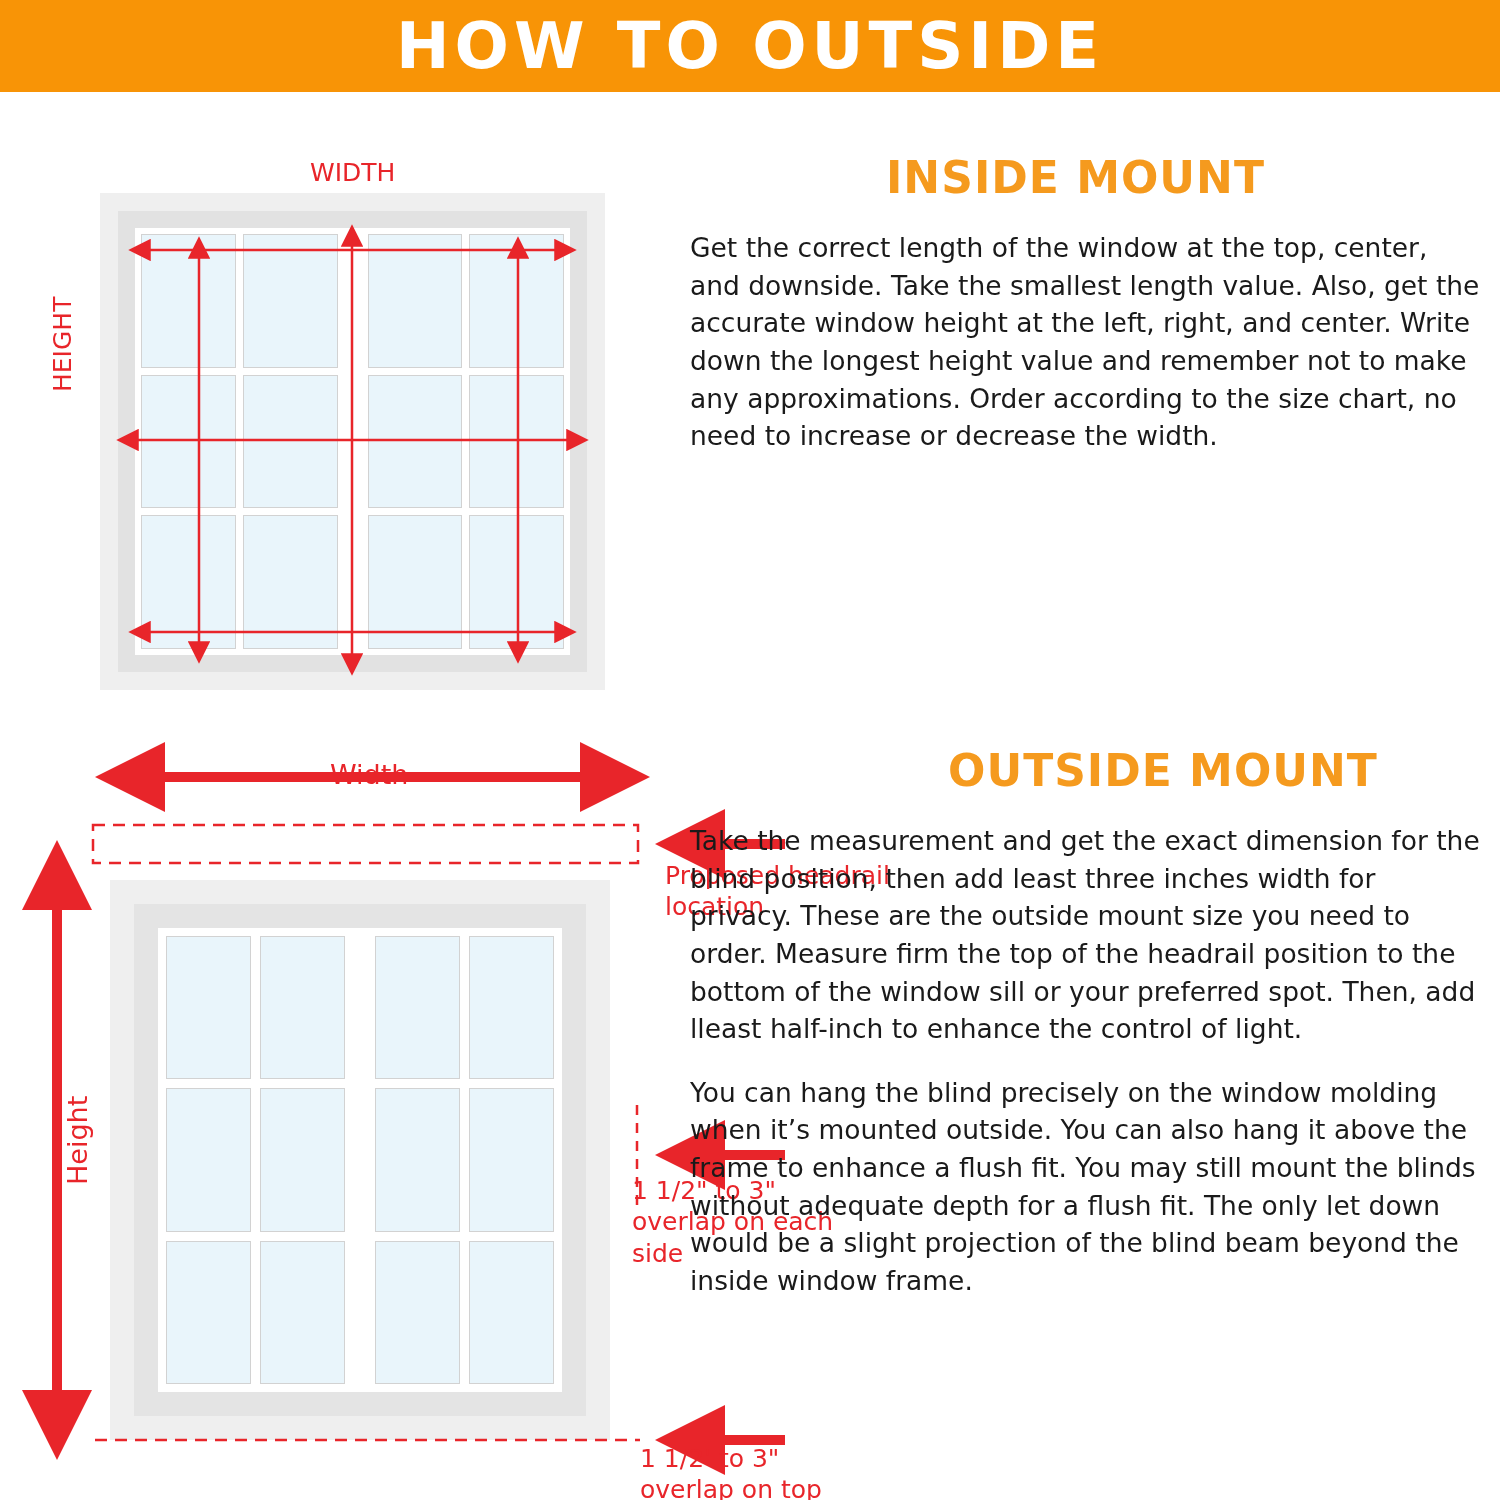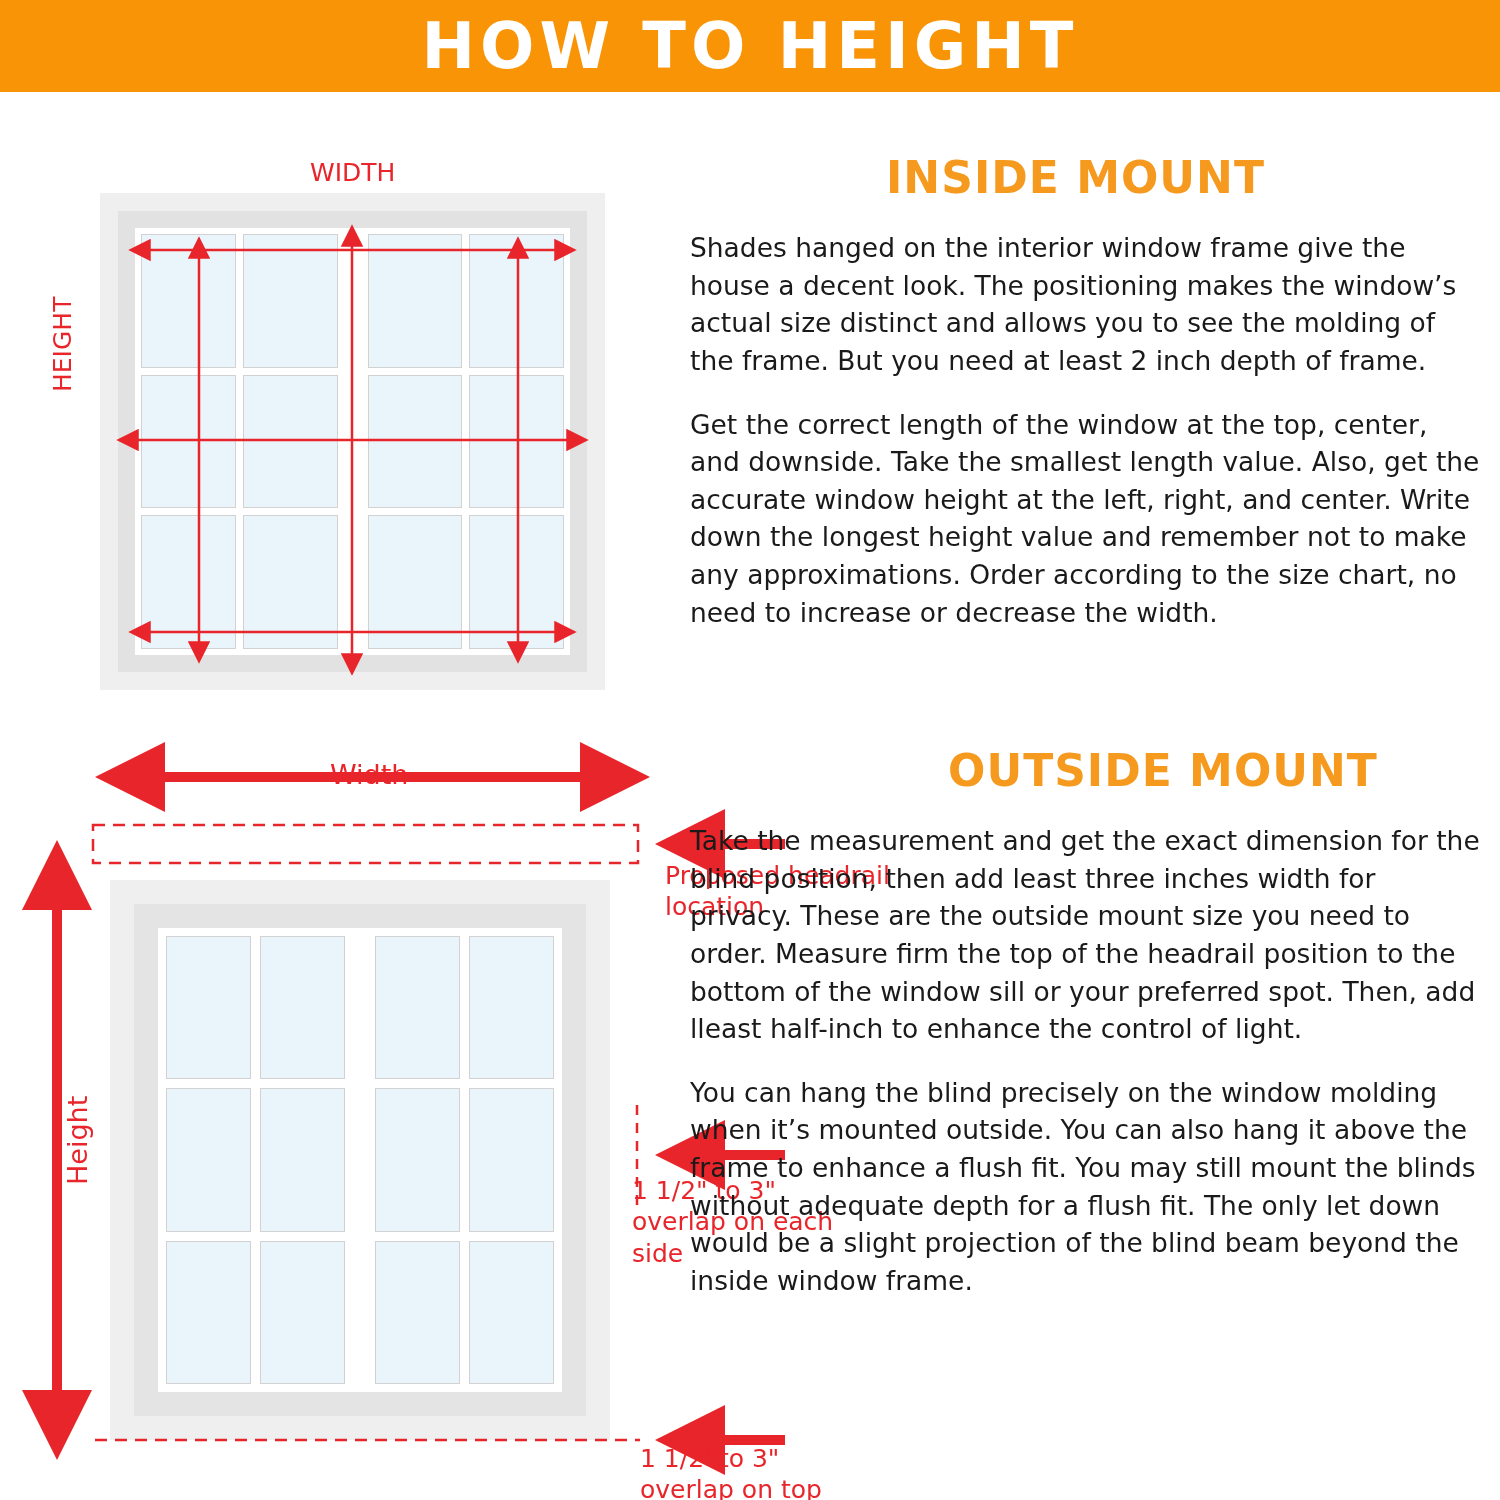--- a/index.html
+++ b/index.html
@@ -177,21 +177,21 @@
   .callout-topbot   { left: 640px; top: 708px; width: 230px; }
 
   svg { overflow: visible; }
 </style>
 </head>
 <body>
 
 <div class="page">
 
   <div class="header">
-    <div class="header-title">HOW TO HEIGHT</div>
+    <div class="header-title">HOW TO OUTSIDE</div>
   </div>
 
   <div class="fig1">
 
     <div class="fig1-width-label label-red">WIDTH</div>
     <div class="fig1-height-label label-red">HEIGHT</div>
 
     <div class="win1-outer">
       <div class="win1-mid">
         <div class="win1-inner">
@@ -291,21 +291,20 @@
 
     <div class="callout callout-headrail">Proposed headrail location</div>
     <div class="callout callout-side">1 1/2" to 3" overlap on each side</div>
     <div class="callout callout-topbot">1 1/2' to 3" overlap on top and bottom</div>
   </div>
 
   <div class="label-red" style="position:absolute;left:62px;top:1185px;font-size:27px;transform:rotate(-90deg);transform-origin:left top;white-space:nowrap;">Height</div>
 
   <div class="right-col">
     <h2 class="section-heading inside">INSIDE MOUNT</h2>
-    <p class="body-text">Shades hanged on the interior window frame give the house a decent look. The positioning makes the window’s actual size distinct and allows you to see the molding of the frame. But you need at least 2 inch depth of frame.</p>
     <p class="body-text">Get the correct length of the window at the top, center, and downside. Take the smallest length value. Also, get the accurate window height at the left, right, and center. Write down the longest height value and remember not to make any approximations. Order according to the size chart, no need to increase or decrease the width.</p>
   </div>
 
   <div class="right-col-2">
     <h2 class="section-heading outside">OUTSIDE MOUNT</h2>
     <p class="body-text">Take the measurement and get the exact dimension for the blind position, then add least three inches width for privacy. These are the outside mount size you need to order. Measure firm the top of the headrail position to the bottom of the window sill or your preferred spot. Then, add lleast half-inch to enhance the control of light.</p>
     <p class="body-text">You can hang the blind precisely on the window molding when it’s mounted outside. You can also hang it above the frame to enhance a flush fit. You may still mount the blinds without adequate depth for a flush fit. The only let down would be a slight projection of the blind beam beyond the inside window frame.</p>
   </div>
 
 </div>

